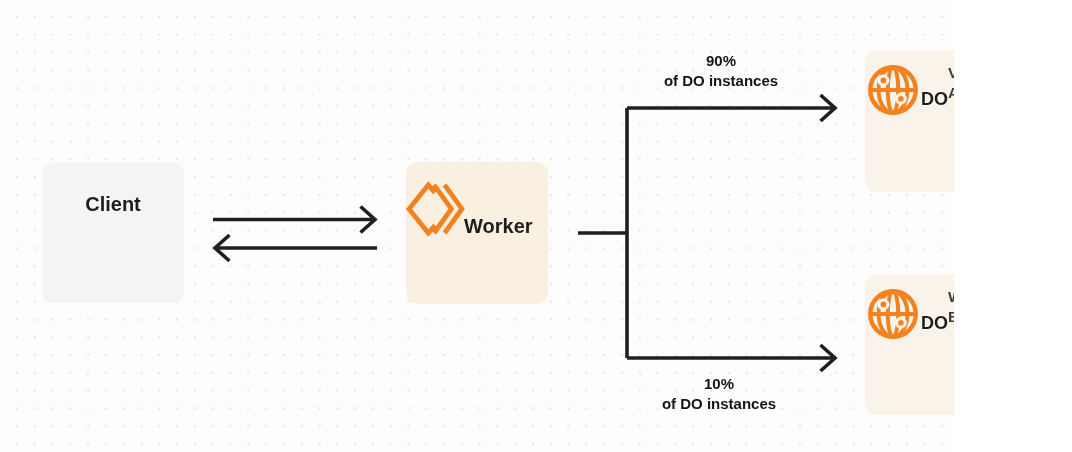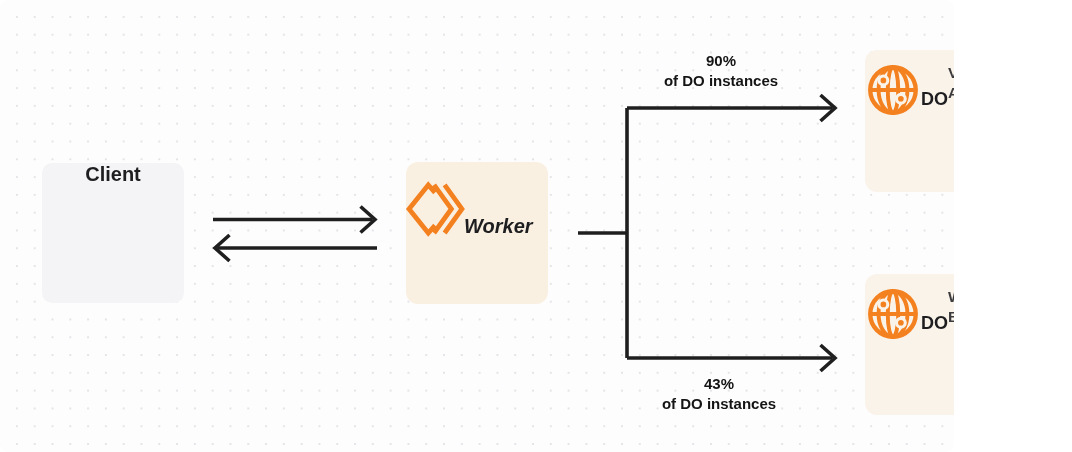--- a/index.html
+++ b/index.html
@@ -18,26 +18,26 @@
     background-size:17.8px 17.8px;
     background-position:8px 8px;
   }
   .wires{position:absolute;left:0;top:0;width:1072px;height:452px;overflow:visible;}
   .wire{stroke:var(--line);stroke-width:3.6;fill:none;stroke-linecap:butt;stroke-linejoin:miter;}
   .node{position:absolute;display:flex;flex-direction:row;align-items:flex-start;}
   .client-box{
     left:42px;top:163px;width:142px;height:140px;background:var(--client_bg);
     border-radius:10px;justify-content:center;
   }
-  .client-box .node-label{font-size:20px;font-weight:700;color:var(--text_dark);}
+  .client-box .node-label{font-size:20px;font-weight:700;color:var(--text_dark);margin-top:30px;}
   .worker-box{
     left:406px;top:162px;width:142px;height:142px;background:var(--worker_bg);
     border-radius:12px;padding-top:21px;
   }
-  .worker-box .node-label{font-size:20px;font-weight:700;color:var(--text_dark);margin-top:30px;line-height:26px;font-style:italic;}
+  .worker-box .node-label{font-size:20px;font-weight:700;color:var(--text_dark);margin-top:30px;line-height:26px;}
   .do-box{
     width:142px;height:142px;left:865px;background:var(--do_bg);
     border-radius:12px;padding-top:12px;
   }
   .do-a{top:50px;}
   .do-b{top:274px;height:141px;}
   .do-box .node-title{font-size:18px;font-weight:700;color:var(--text_dark);line-height:22px;margin-top:26px;}
   .do-box .node-subtitle{font-size:15.5px;font-weight:700;color:var(--text_sub);line-height:20px;margin-top:1px;}
   .icon{display:block;line-height:0;}
   .icon svg{overflow:visible;display:block;}
@@ -71,21 +71,21 @@
 
     <path class="wire" d="M627 358 H832.5"></path>
     <path class="wire" d="M820.5 345 L835 358 L820.5 371"></path>
   </svg>
 
   <div class="edge-label edge-label-top">
     <div>90%</div>
     <div>of DO instances</div>
   </div>
   <div class="edge-label edge-label-bottom">
-    <div>43%</div>
+    <div>10%</div>
     <div>of DO instances</div>
   </div>
 
   <div class="node client-box">
     <div class="node-label">Client</div>
   </div>
 
   <div class="node worker-box">
     <span class="icon">
       <svg width="58" height="50" viewBox="0 0 58 52">

